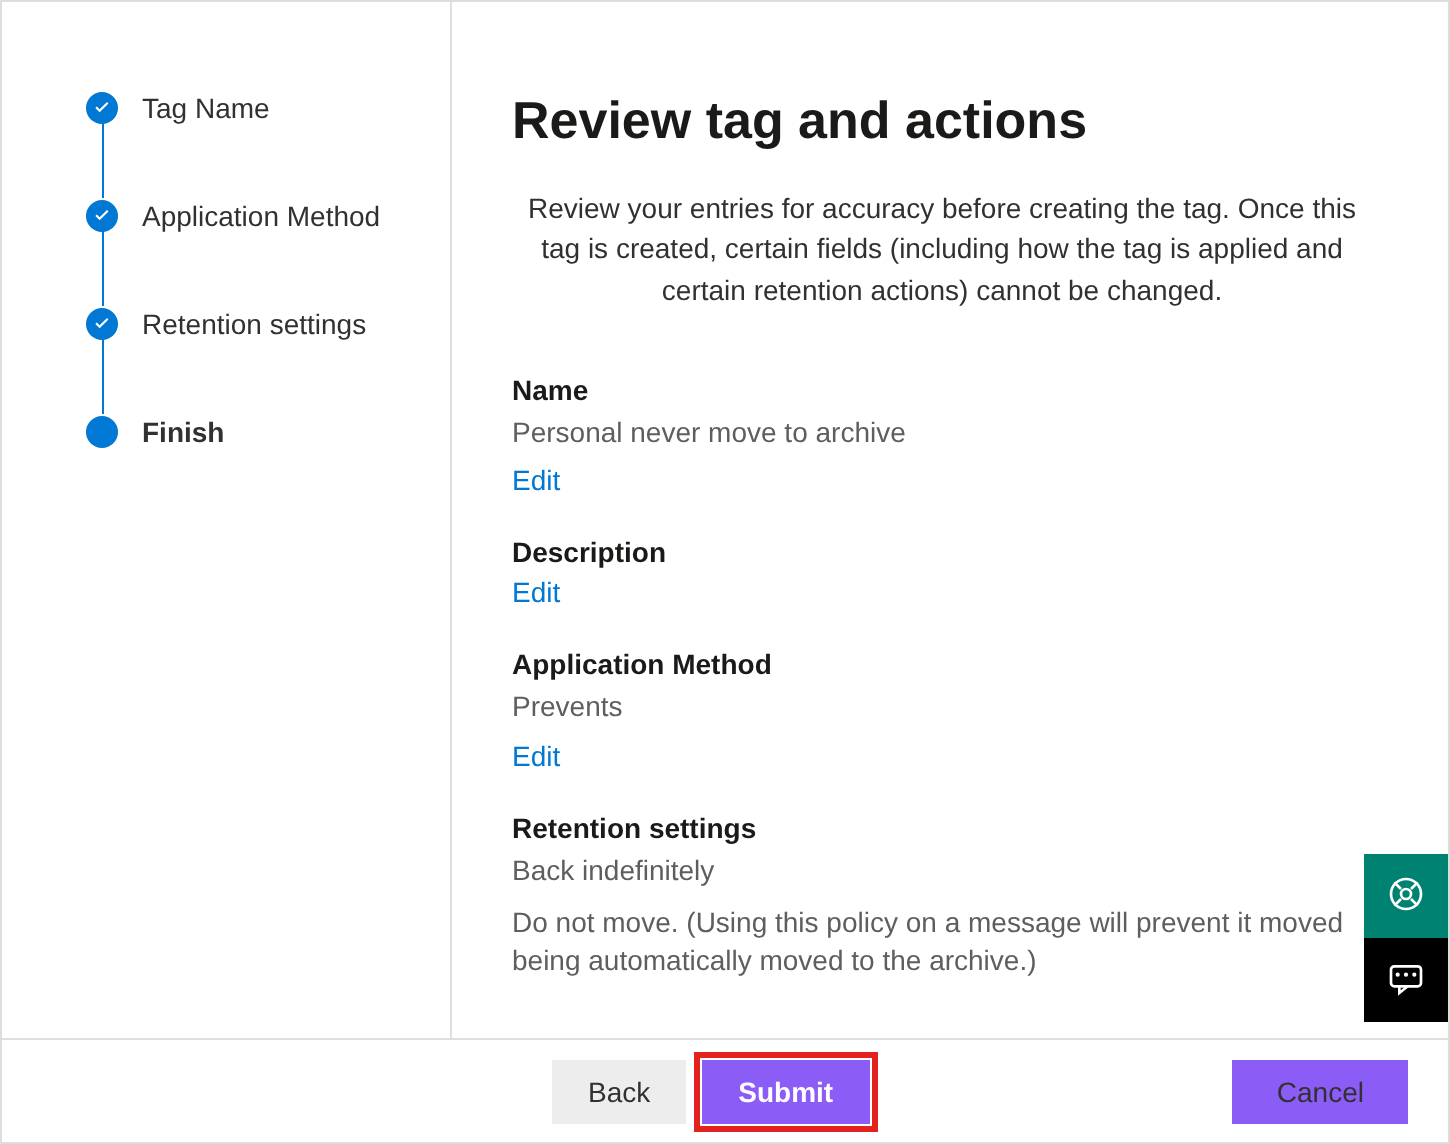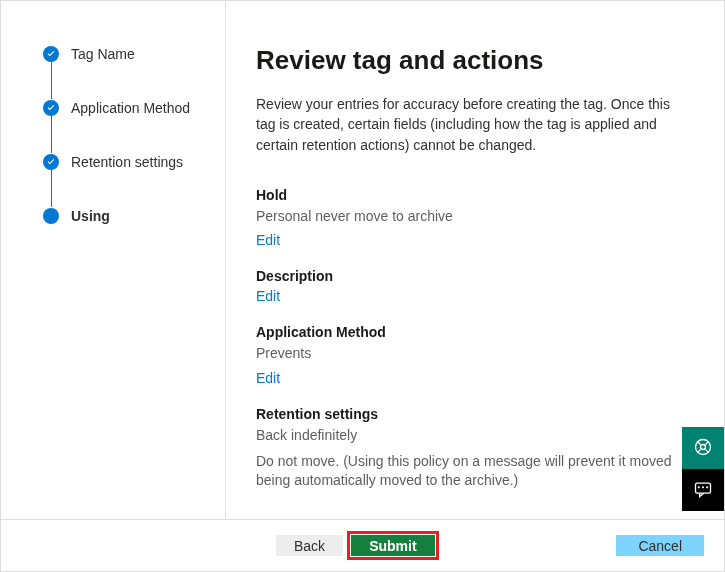--- a/index.html
+++ b/index.html
@@ -66,20 +66,21 @@
       font-weight: 700;
       color: #1b1a19;
       margin-bottom: 18px;
     }
     .intro {
       font-size: 14px;
       color: #323130;
       line-height: 1.45;
       margin-bottom: 32px;
       max-width: 430px;
+      text-align: center;
     }
     .section { margin-bottom: 20px; max-width: 430px; }
     .section-label {
       font-size: 14px;
       font-weight: 600;
       color: #1b1a19;
       margin-bottom: 4px;
     }
     .section-value {
       font-size: 14px;
@@ -100,31 +101,31 @@
       right: 0;
       height: 52px;
       border-top: 1px solid #e1dfdd;
       display: flex;
       align-items: center;
       padding: 0 20px 0 275px;
     }
     .btn {
       font-family: inherit;
       font-size: 14px;
-      height: 21px;
+      height: 32px;
       padding: 0 18px;
       border: none;
       cursor: pointer;
       margin-right: 8px;
     }
     .btn-secondary { background: #ededed; color: #323130; }
-    .btn-primary { background: #15803d; color: #fff; font-weight: 600; }
+    .btn-primary { background: #8b5cf6; color: #fff; font-weight: 600; }
     .btn-primary.highlighted { outline: 3px solid #e3211f; outline-offset: 1px; }
     .footer-spacer { flex: 1; }
-    .btn-cancel { margin-right: 0; background: #7dd3fc; color: #323130; padding: 0 22px; }
+    .btn-cancel { margin-right: 0; background: #8b5cf6; color: #323130; padding: 0 22px; }
     .floating-btns {
       position: absolute;
       right: 0;
       bottom: 60px;
       display: flex;
       flex-direction: column;
     }
     .floating-btn {
       width: 42px; height: 42px;
       display: flex;
@@ -164,31 +165,31 @@
         <span class="step-icon">
           <svg viewBox="0 0 12 12">
               <path d="M4.6 8.6 2 6l.9-.9 1.7 1.7L9 2.4l.9.9z"></path>
             </svg>
         </span>
         <span class="step-label">Retention settings</span>
         <span class="connector"></span>
       </div>
       <div class="step current">
         <span class="step-icon"></span>
-        <span class="step-label">Using</span>
+        <span class="step-label">Finish</span>
       </div>
     </div>
   </aside>
 
   <main class="main">
     <h1 class="title">Review tag and actions</h1>
     <p class="intro">Review your entries for accuracy before creating the tag. Once this tag is created, certain fields (including how the tag is applied and certain retention actions) cannot be changed.</p>
 
     <div class="section">
-      <div class="section-label">Hold</div>
+      <div class="section-label">Name</div>
       <div class="section-value">Personal never move to archive</div>
       <a class="edit-link">Edit</a>
     </div>
 
     <div class="section">
       <div class="section-label">Description</div>
       <a class="edit-link">Edit</a>
     </div>
 
     <div class="section">

